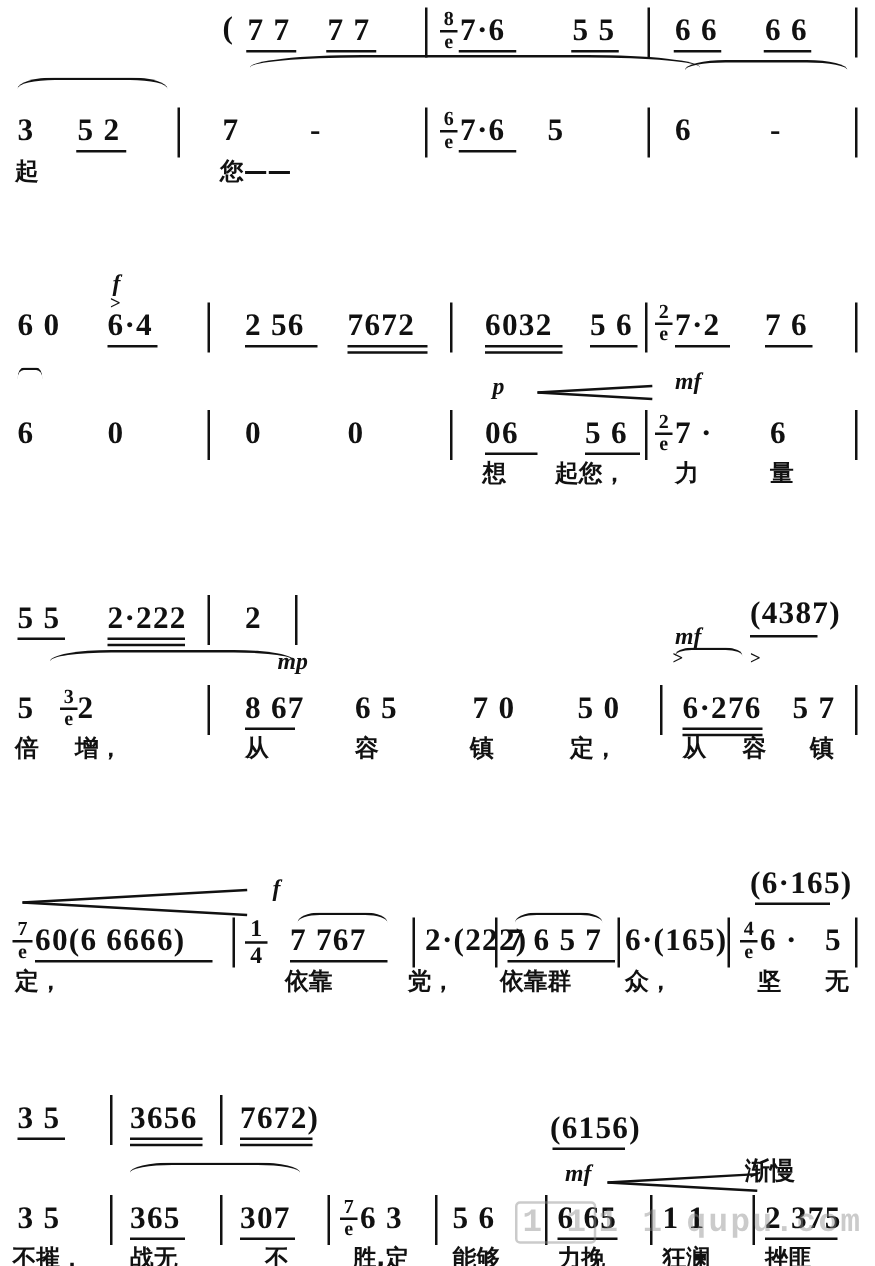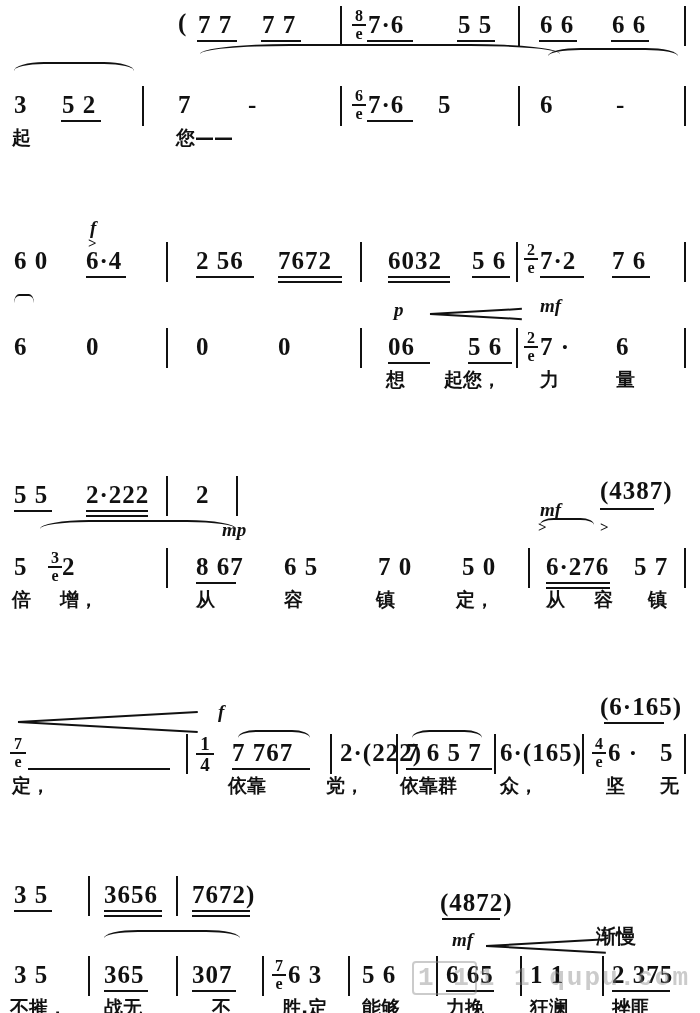--- a/index.html
+++ b/index.html
@@ -345,20 +345,21 @@
     <div class="row" style="position:absolute; left:0; top:18px;">
       <span class="cell num" style="left:600px; top:0px;">(6·165)</span>
       <div class="beam" style="left:604px; top:28px; width:60px;"></div>
       <div class="hair cres" style="left:18px; top:22px; width:180px;"></div>
       <span class="cell dyn" style="left:218px; top:8px;">f</span>
       <div class="slur" style="left:238px; top:36px; width:72px; height:14px;"></div>
       <div class="slur" style="left:412px; top:36px; width:70px; height:14px;"></div>
     </div>
 
     <div class="row" style="position:absolute; left:0; top:58px;">
+      <span class="cell num" style="left:28px; top:6px;">60(6 6666)</span>
       <span class="cell num" style="left:232px; top:6px;">7 767</span>
       <span class="cell num" style="left:340px; top:6px;">2·(222)</span>
       <span class="cell num" style="left:406px; top:6px;">7 6 5 7</span>
       <span class="cell num" style="left:500px; top:6px;">6·(165)</span>
       <span class="cell num" style="left:608px; top:6px;">6 ·</span>
       <span class="cell num" style="left:660px; top:6px;">5</span>
 
       <div class="ts" style="left:10px; top:2px; width:16px;">
         <span class="t">7</span>
         <span class="b">e</span>
@@ -394,21 +395,21 @@
       <span class="cell lyr" style="left:660px; top:0;">无</span>
     </div>
   </div>
 
   <div class="system" style="position:absolute; left:0; top:868px; width:700px; height:145px;">
 
     <div class="row" style="position:absolute; left:0; top:10px;">
       <span class="cell num" style="left:14px; top:4px;">3 5</span>
       <span class="cell num" style="left:104px; top:4px;">3656</span>
       <span class="cell num" style="left:192px; top:4px;">7672)</span>
-      <span class="cell num" style="left:440px; top:12px;">(4872)</span>
+      <span class="cell num" style="left:440px; top:12px;">(6156)</span>
 
       <div class="beam" style="left:14px; top:32px; width:38px;"></div>
       <div class="beam" style="left:104px; top:32px; width:58px;"></div>
       <div class="beam" style="left:104px; top:37px; width:58px;"></div>
       <div class="beam" style="left:192px; top:32px; width:58px;"></div>
       <div class="beam" style="left:192px; top:37px; width:58px;"></div>
       <div class="beam" style="left:442px; top:40px; width:58px;"></div>
 
       <div class="bar tall" style="left:88px; top:-2px;"></div>
       <div class="bar tall" style="left:176px; top:-2px;"></div>

